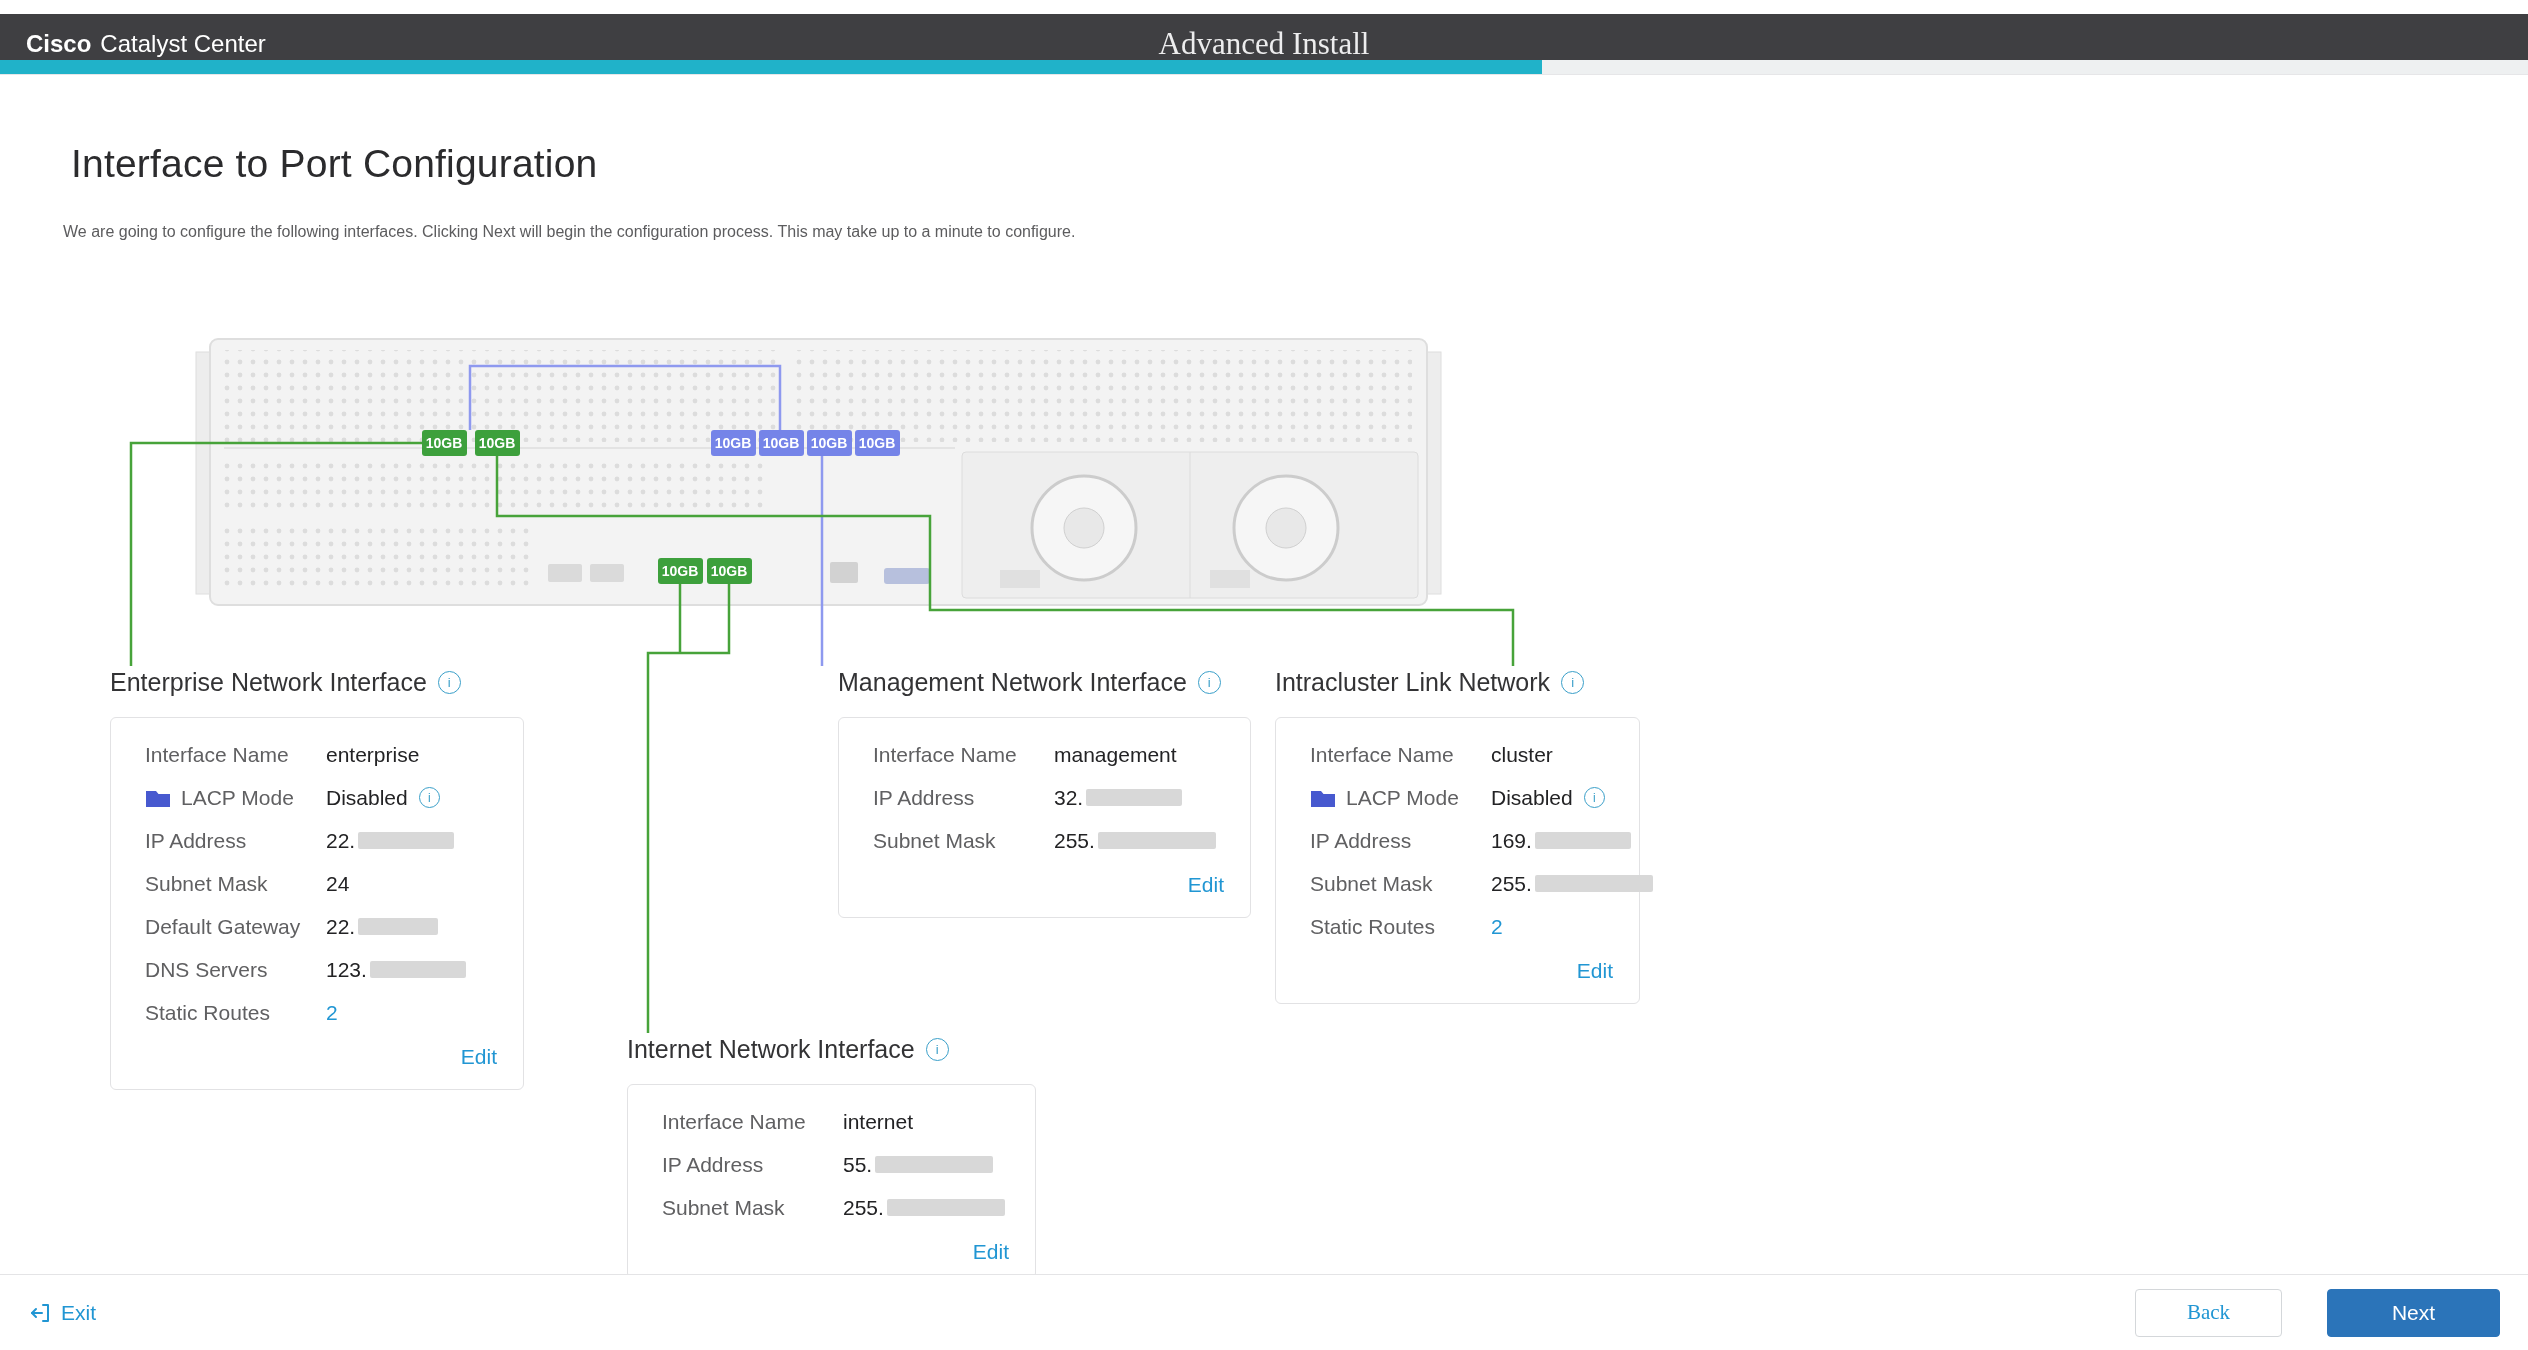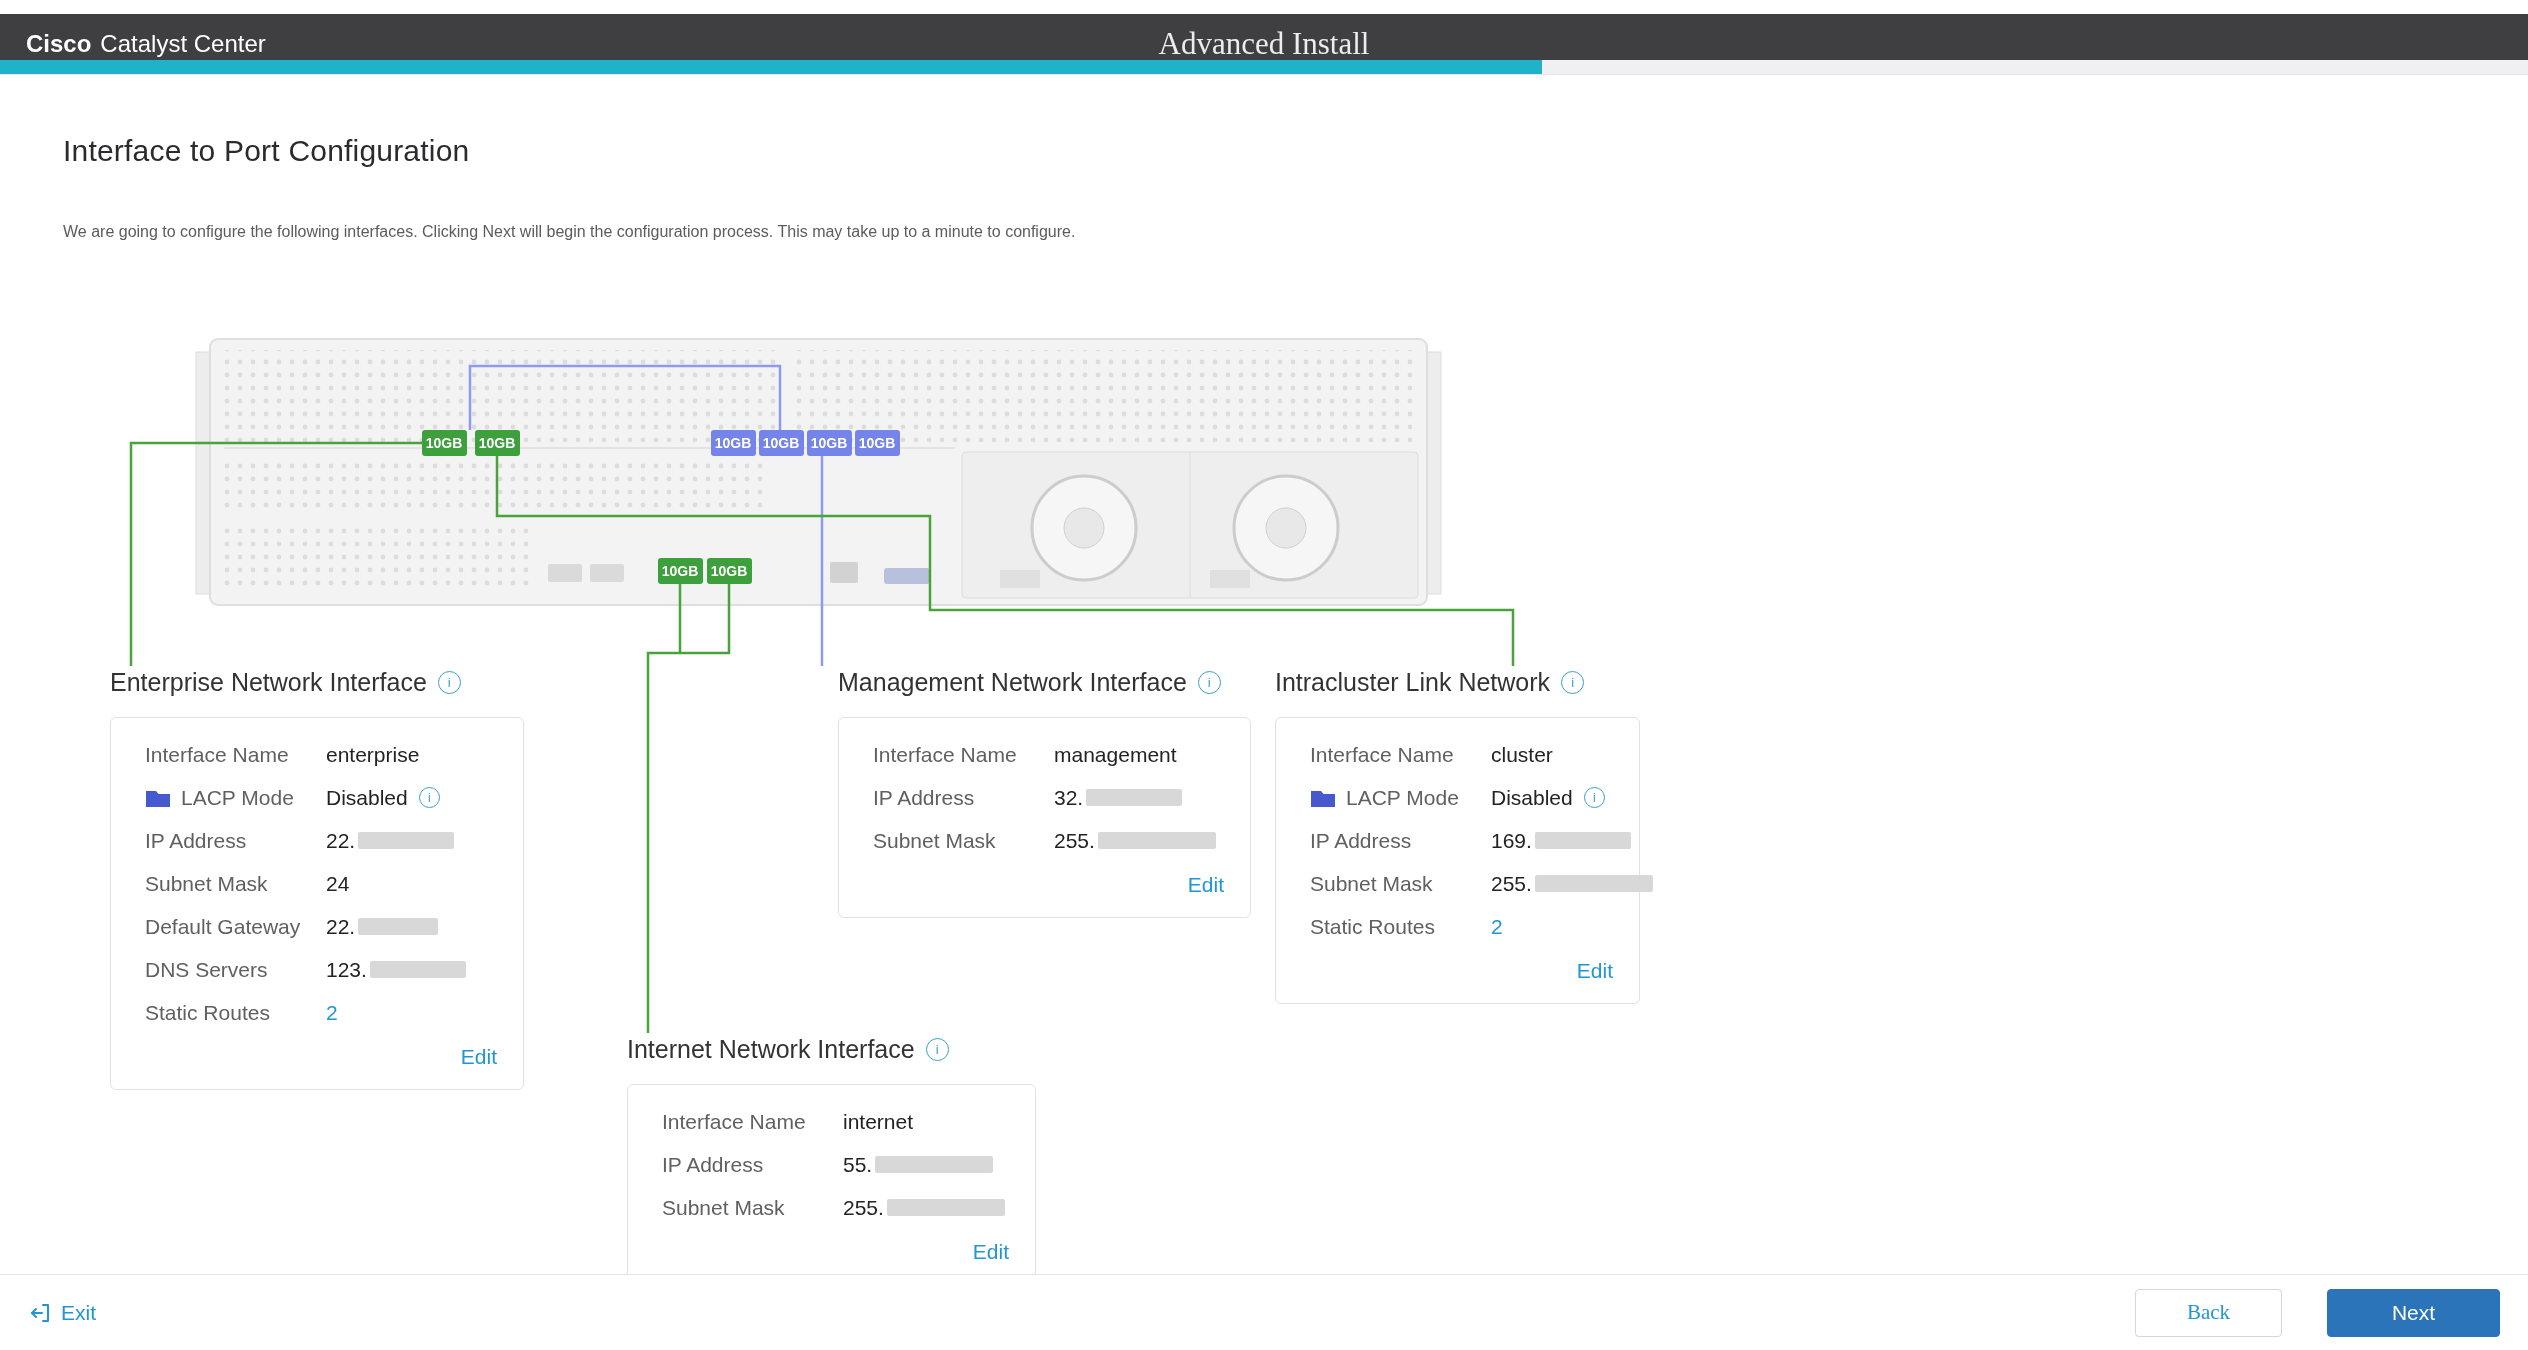--- a/index.html
+++ b/index.html
@@ -21,22 +21,22 @@
     position:absolute;left:50%;transform:translateX(-50%);
     font-size:31px;color:#ededee;font-family:Liberation Serif, serif;
   }
   .progress-track{
     position:absolute;left:0;top:60px;width:100%;height:14px;
     background:#eef0f1;border-bottom:1px solid #e6e6e8;
   }
   .progress-fill{height:100%;background:#20b2c9;width:0;}
   
   h1.page-title{
-    position:absolute;left:63px;top:134px;margin:0;
-    font-size:30px;font-weight:400;color:#2b2b2d;letter-spacing:.2px;
+    position:absolute;left:63px;top:134px;margin:8px;
+    font-size:39px;font-weight:400;color:#2b2b2d;letter-spacing:.2px;
   }
   .desc{
     position:absolute;left:63px;top:220px;width:1340px;margin:0;
     font-size:16px;line-height:1.52;color:#5c5c5e;
   }
   
   svg.stage{position:absolute;left:0;top:330px;pointer-events:none;}
   .badge-txt{font-size:14px;font-weight:bold;fill:#ffffff;}
   
   .netgroup{position:absolute;width:414px;box-sizing:border-box;}

